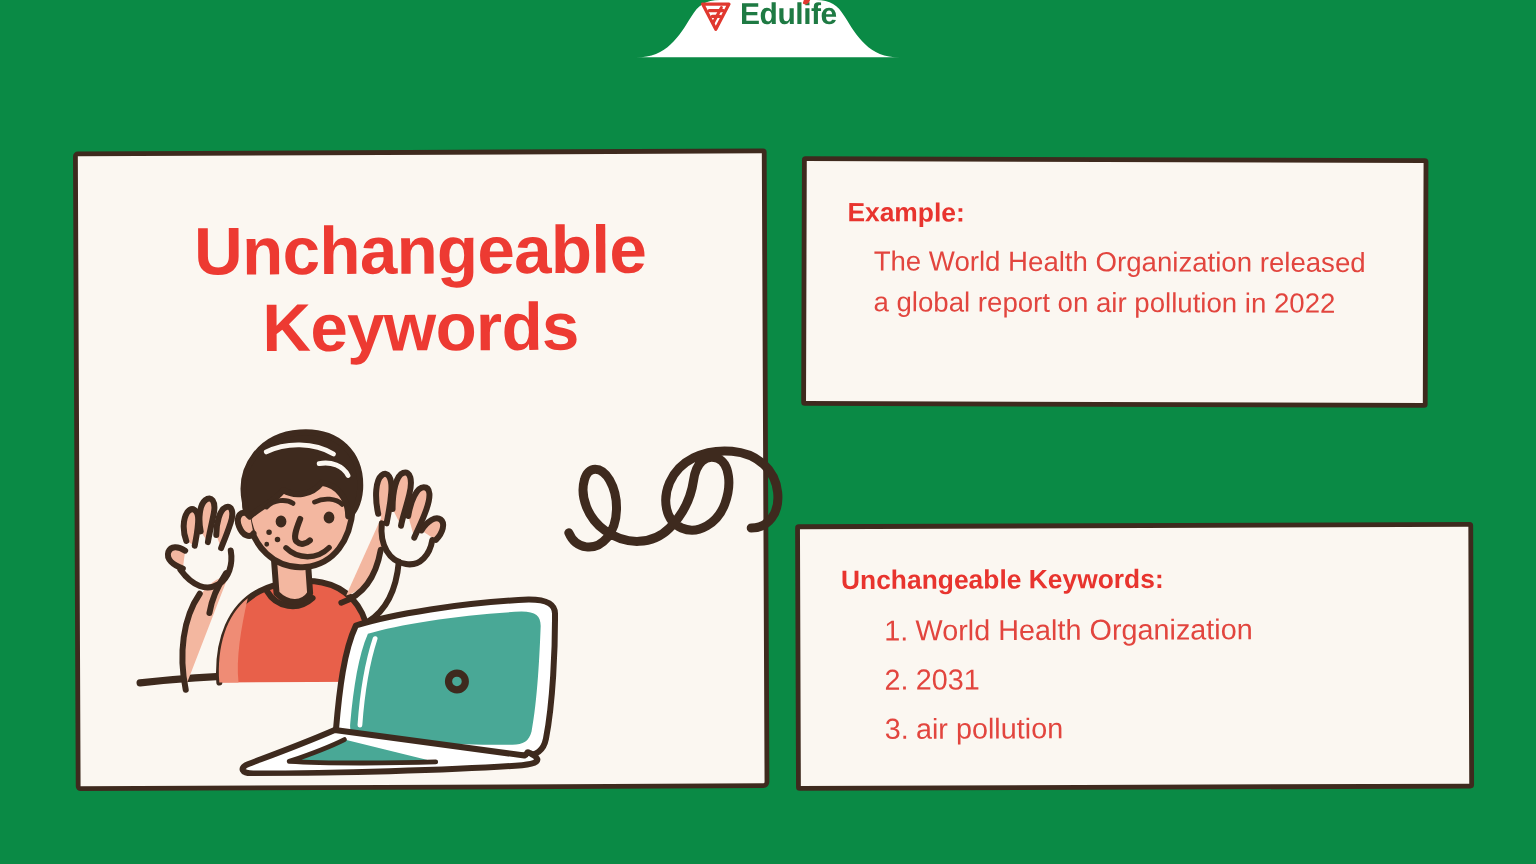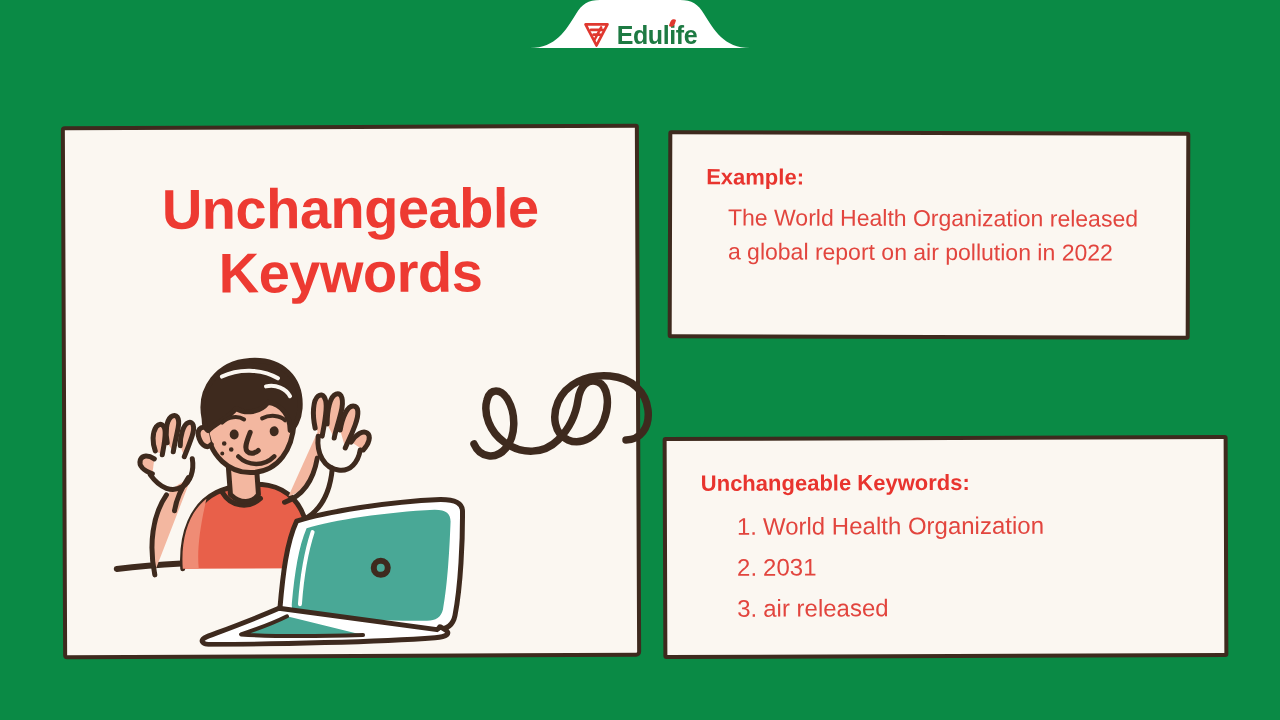--- a/index.html
+++ b/index.html
@@ -16,21 +16,21 @@
   }
 
   
   .logo-tab {
     position: absolute;
     left: 530px;
     top: 0;
     width: 220px;
     height: 48px;
     display: flex;
-    align-items: flex-end;
+    align-items: flex-start;
     justify-content: center;
     gap: 7px;
   }
   .logo-tab .tab-bg {
     position: absolute;
     inset: 0;
     z-index: 0;
   }
   .logo-mark {
     position: relative;
@@ -288,17 +288,17 @@
         <li>
           <span class="num">1.</span>
           <span>World Health Organization</span>
         </li>
         <li>
           <span class="num">2.</span>
           <span>2031</span>
         </li>
         <li>
           <span class="num">3.</span>
-          <span>air released</span>
+          <span>air pollution</span>
         </li>
       </ul>
   </div>
 </div>
 
 </body></html>

